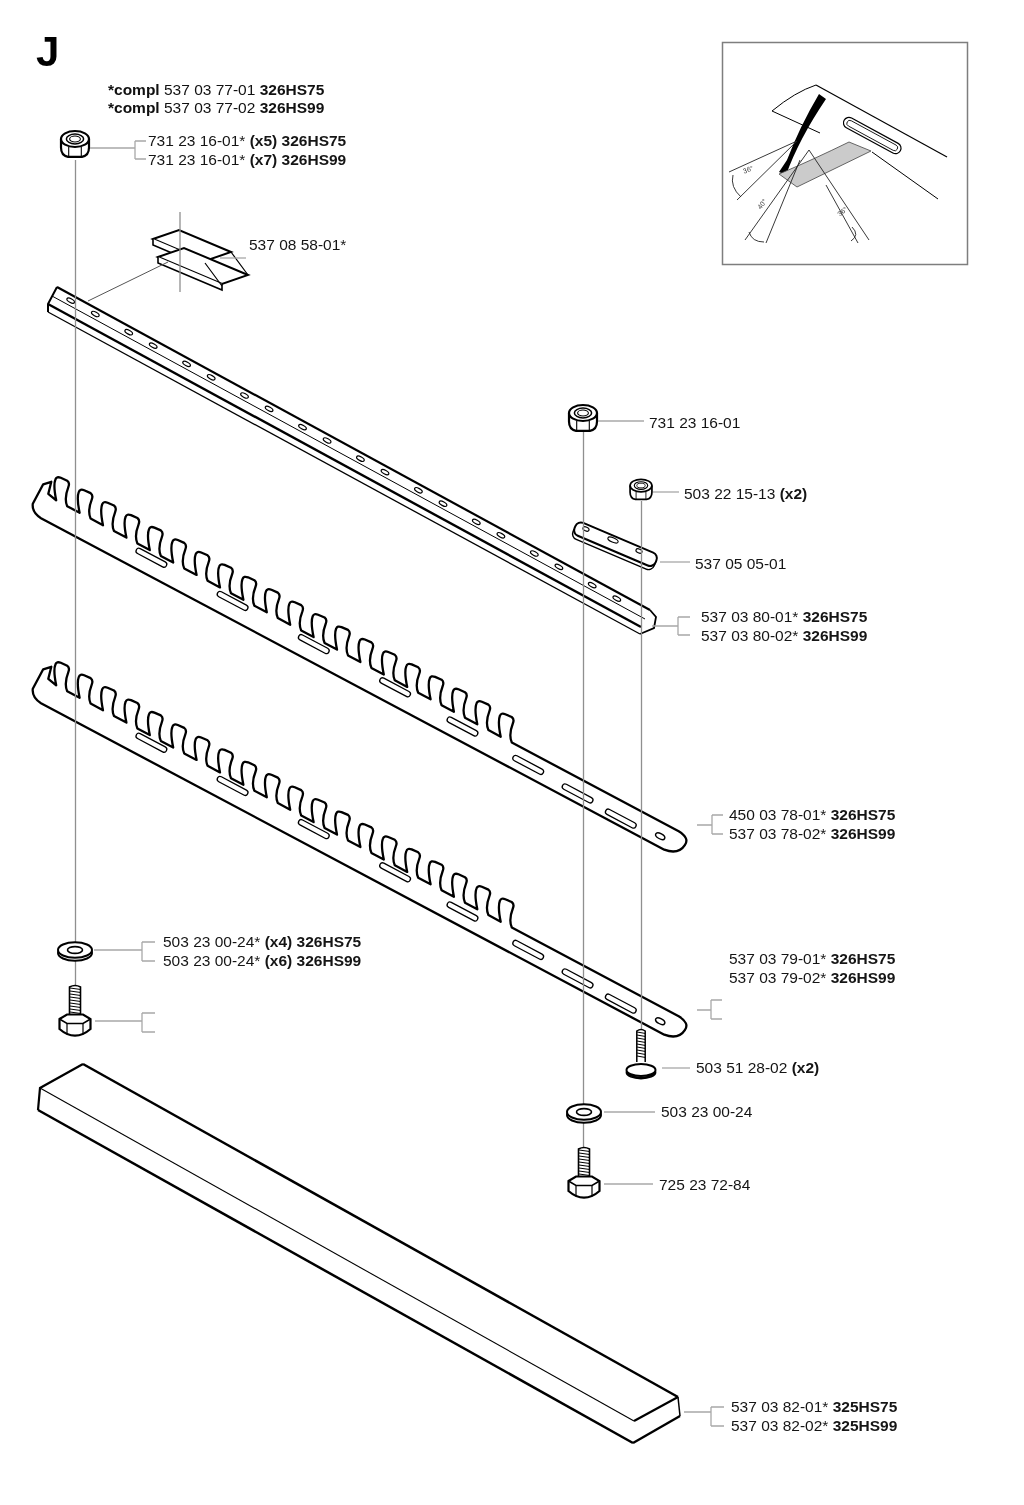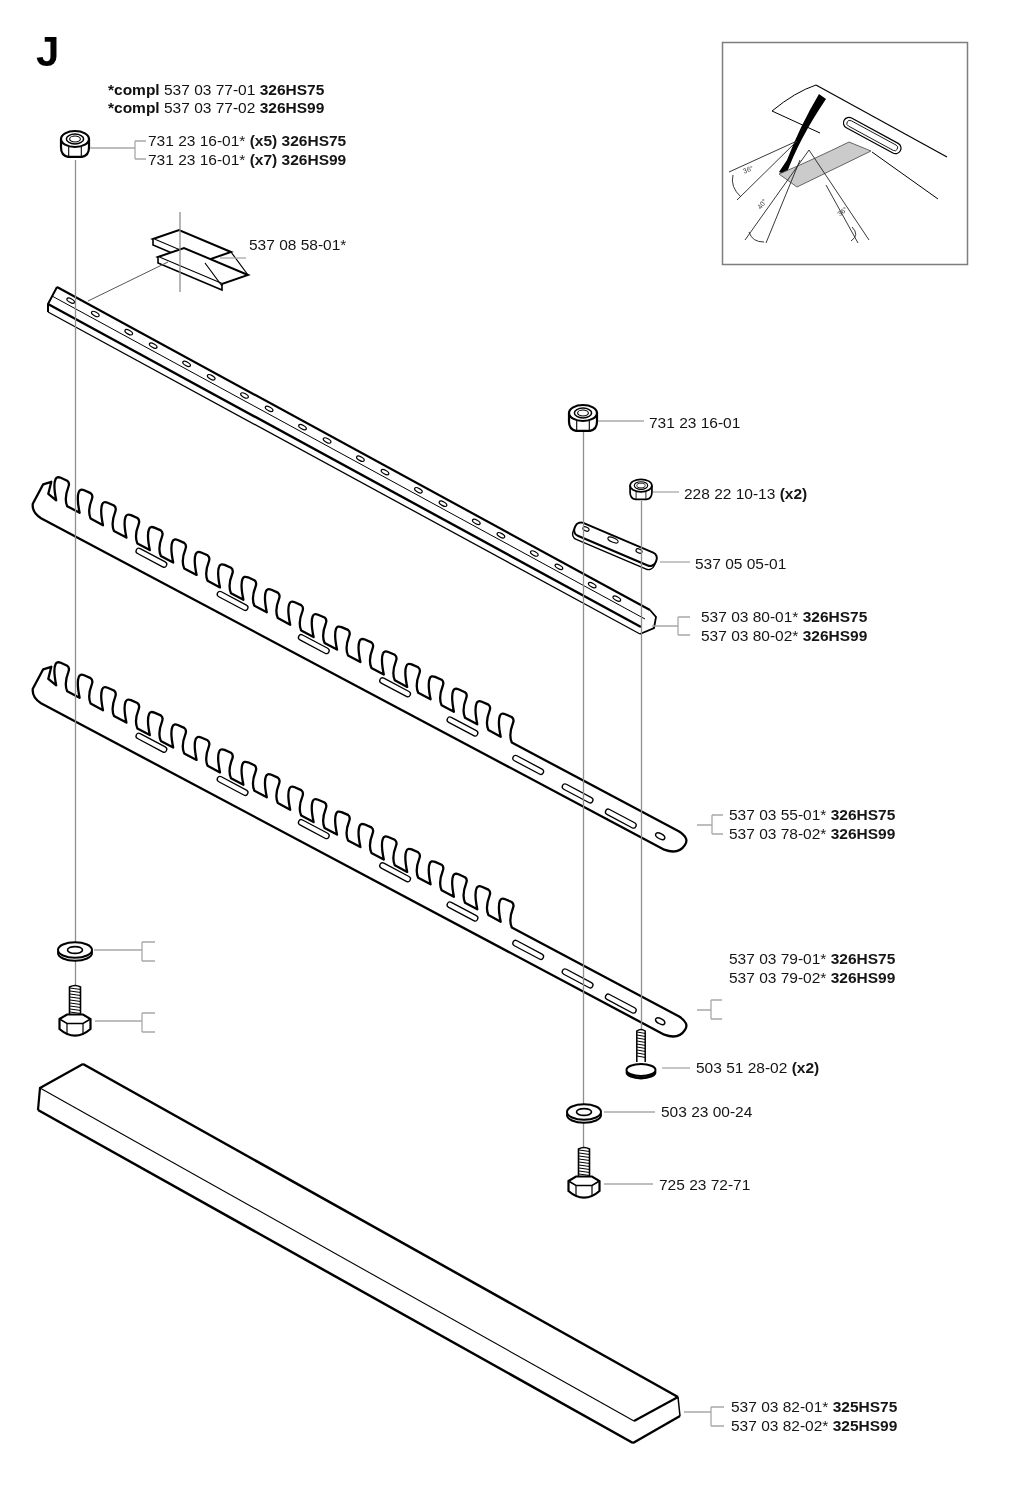--- a/index.html
+++ b/index.html
@@ -233,54 +233,58 @@
 
 <div class="callout" style="left:249px;top:236px">
   <div><span>537 08 58-01*</span></div>
 </div>
 
 <div class="callout" style="left:649px;top:414px">
   <div><span>731 23 16-01</span></div>
 </div>
 
 <div class="callout" style="left:684px;top:485px">
-  <div><span>228 22 10-13</span> <span class="b">(x2)</span></div>
+  <div><span>503 22 15-13</span> <span class="b">(x2)</span></div>
 </div>
 
 <div class="callout" style="left:695px;top:555px">
   <div><span>537 05 05-01</span></div>
 </div>
 
 <div class="callout" style="left:701px;top:608px">
   <div><span>537 03 80-01*</span> <span class="b">326HS75</span></div>
   <div><span>537 03 80-02*</span> <span class="b">326HS99</span></div>
 </div>
 
 <div class="callout" style="left:729px;top:806px">
-  <div><span>537 03 55-01*</span> <span class="b">326HS75</span></div>
+  <div><span>450 03 78-01*</span> <span class="b">326HS75</span></div>
   <div><span>537 03 78-02*</span> <span class="b">326HS99</span></div>
 </div>
 
+<div class="callout" style="left:163px;top:933px">
+  <div><span>503 23 00-24*</span> <span class="b">(x4)</span> <span class="b">326HS75</span></div>
+  <div><span>503 23 00-24*</span> <span class="b">(x6)</span> <span class="b">326HS99</span></div>
+</div>
 
 
 <div class="callout" style="left:729px;top:950px">
   <div><span>537 03 79-01*</span> <span class="b">326HS75</span></div>
   <div><span>537 03 79-02*</span> <span class="b">326HS99</span></div>
 </div>
 
 <div class="callout" style="left:696px;top:1059px">
   <div><span>503 51 28-02</span> <span class="b">(x2)</span></div>
 </div>
 
 <div class="callout" style="left:661px;top:1103px">
   <div><span>503 23 00-24</span></div>
 </div>
 
 <div class="callout" style="left:659px;top:1176px">
-  <div><span>725 23 72-71</span></div>
+  <div><span>725 23 72-84</span></div>
 </div>
 
 <div class="callout" style="left:731px;top:1398px">
   <div><span>537 03 82-01*</span> <span class="b">325HS75</span></div>
   <div><span>537 03 82-02*</span> <span class="b">325HS99</span></div>
 </div>
 
 <div class="angle" style="left:742px;top:168px;transform:rotate(-20deg)">36°</div>
 <div class="angle" style="left:756px;top:206px;transform:rotate(-52deg)">40°</div>
 <div class="angle" style="left:836px;top:212px;transform:rotate(-38deg)">36°</div>

